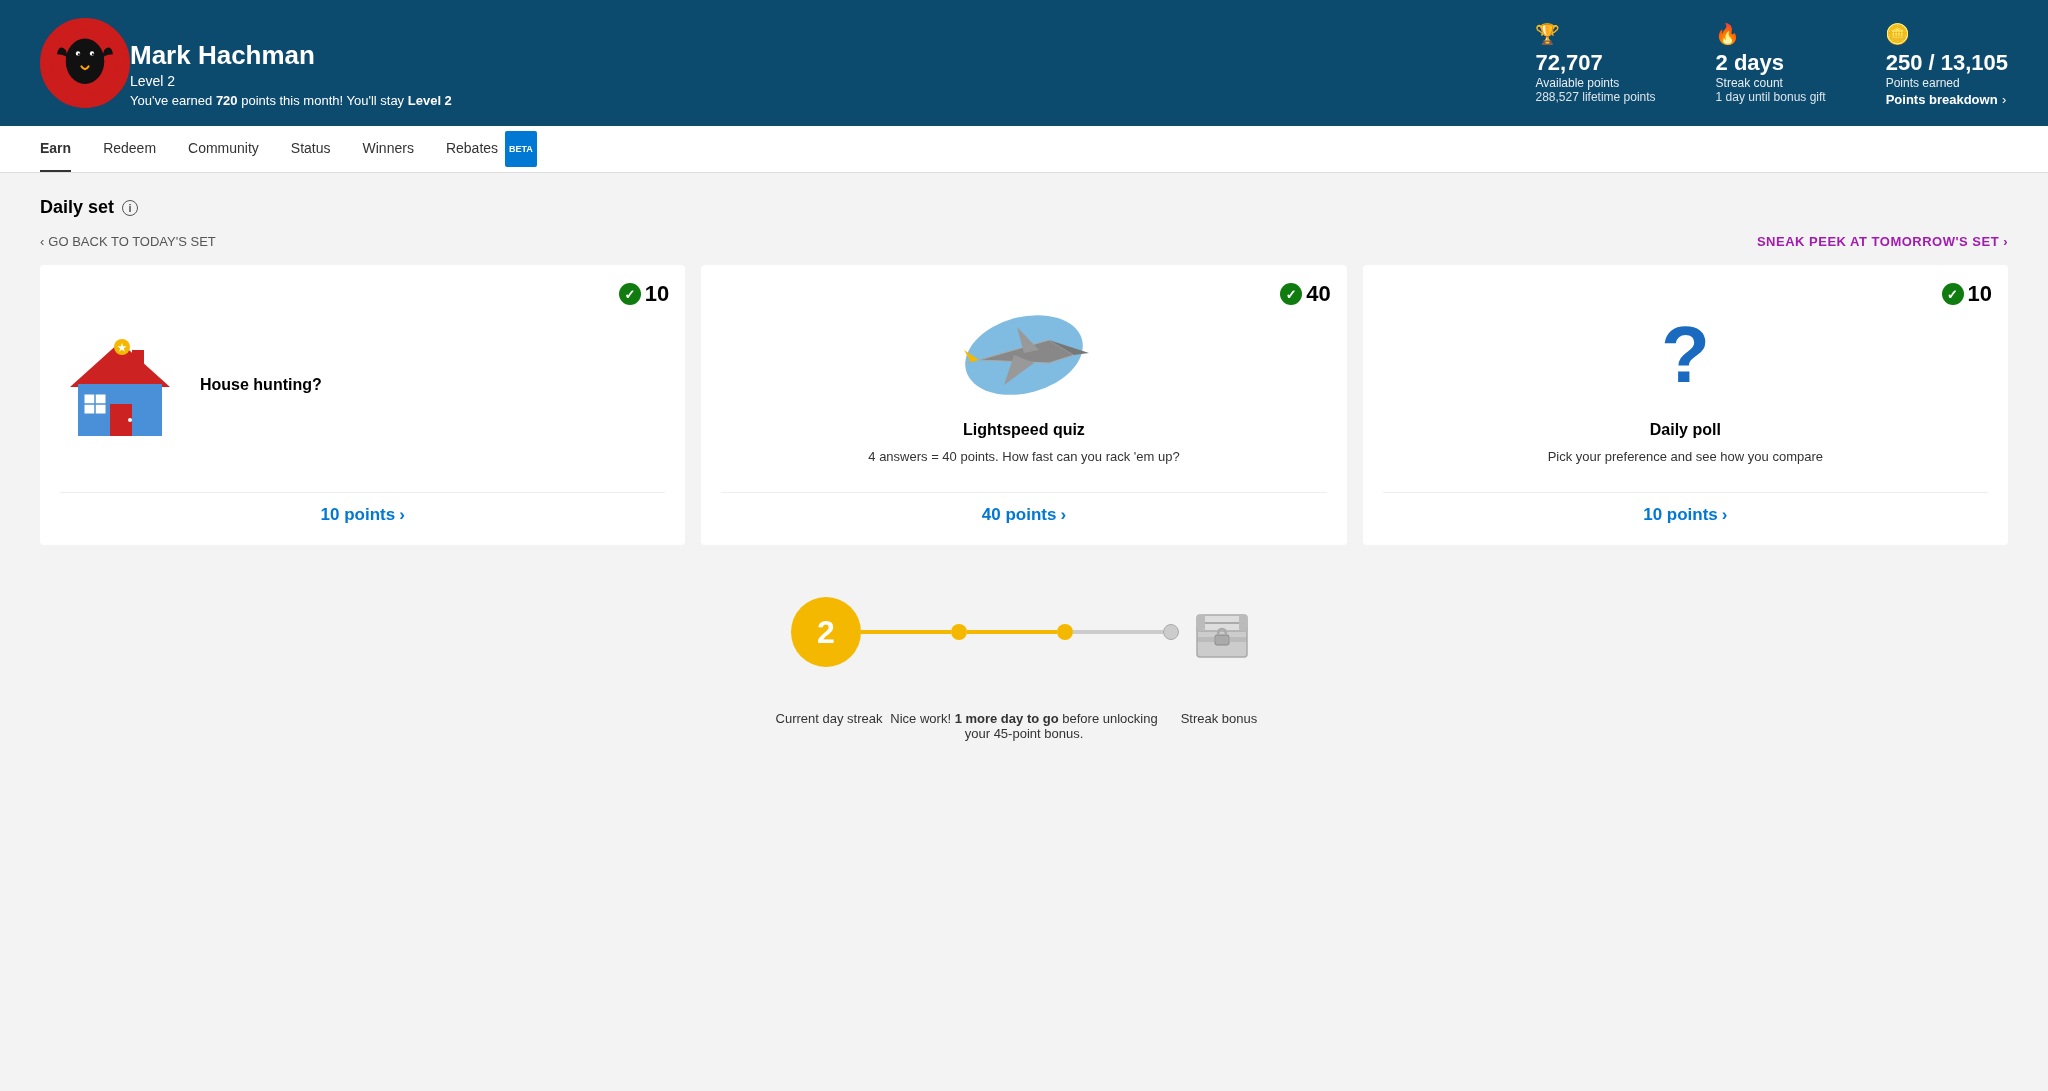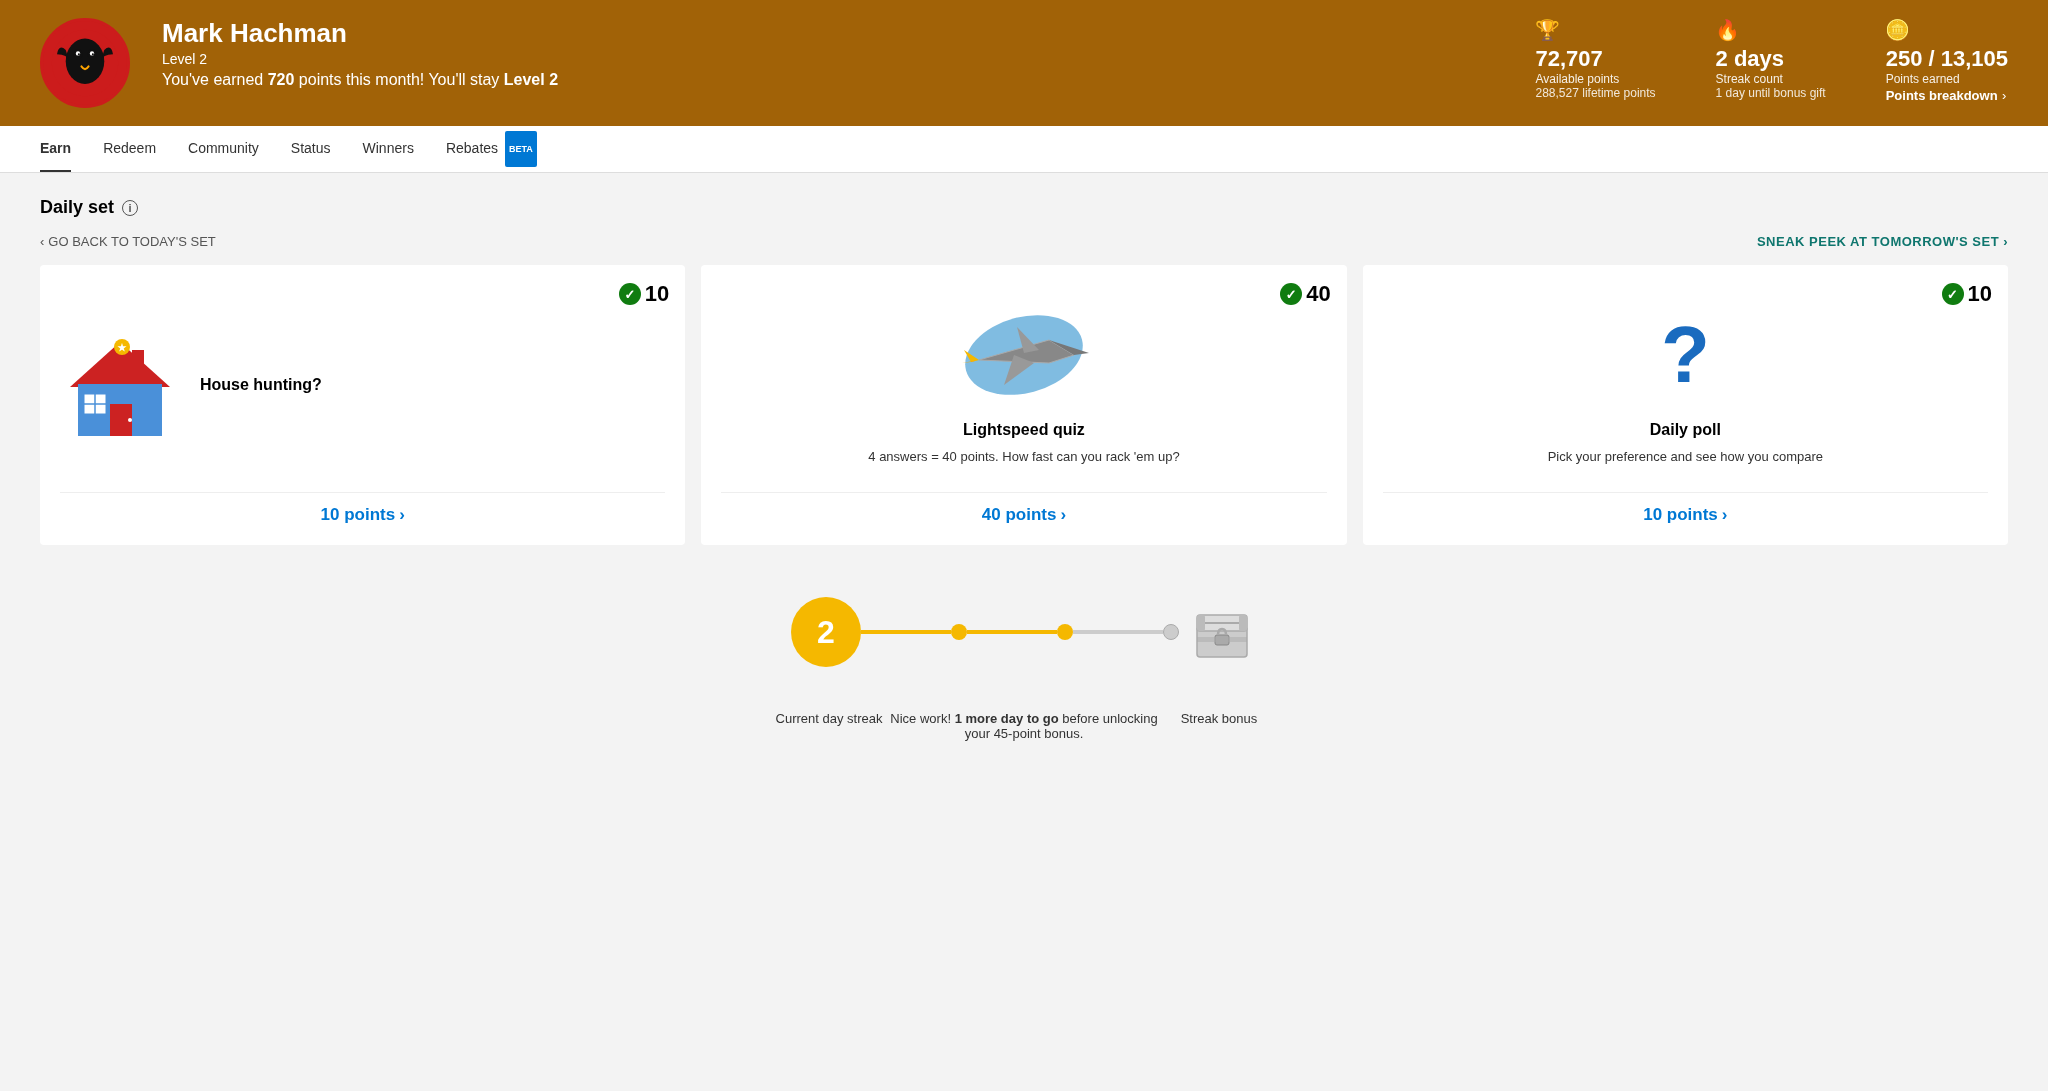--- a/index.html
+++ b/index.html
@@ -1,42 +1,41 @@
 <!DOCTYPE html>
 <html><head>
   <meta charset="utf-8">
   <style>
     * { box-sizing: border-box; margin: 0; padding: 0; }
     body { font-family: 'Segoe UI', Arial, sans-serif; background: #f3f3f3; min-width: 1024px; }
 
     
     .header {
-      background: #a16207;
+      background: #0c4a6e;
       color: white;
       display: flex;
-      align-items: flex-start;
+      align-items: flex-end;
       padding: 18px 40px;
-      gap: 32px;
     }
     .avatar-wrap {
       width: 90px; height: 90px;
       border-radius: 50%;
       background: #cc1c1c;
       border: 3px solid #cc1c1c;
       display: flex; align-items: center; justify-content: center;
       flex-shrink: 0;
       overflow: hidden;
     }
     .avatar-icon {
       width: 70px; height: 70px;
     }
     .user-info { flex: 1; }
     .user-name { font-size: 26px; font-weight: 700; }
     .user-level { font-size: 14px; margin: 2px 0 4px; }
-    .user-points-msg { font-size: 16px; }
+    .user-points-msg { font-size: 13px; }
     .user-points-msg strong { font-weight: 700; }
 
     .header-stats {
       display: flex;
       gap: 60px;
       margin-left: auto;
     }
     .stat-block { text-align: left; }
     .stat-icon { font-size: 20px; margin-bottom: 4px; }
     .stat-main { font-size: 22px; font-weight: 700; }
@@ -102,21 +101,21 @@
       margin-bottom: 16px;
     }
     .back-link {
       font-size: 13px;
       color: #555;
       cursor: pointer;
       display: flex; align-items: center; gap: 4px;
     }
     .sneak-link {
       font-size: 13px;
-      color: #0f766e;
+      color: #a21caf;
       cursor: pointer;
       display: flex; align-items: center; gap: 4px;
       font-weight: 600;
       text-transform: uppercase;
       letter-spacing: 0.5px;
     }
 
     
     .cards-row {
       display: grid;

